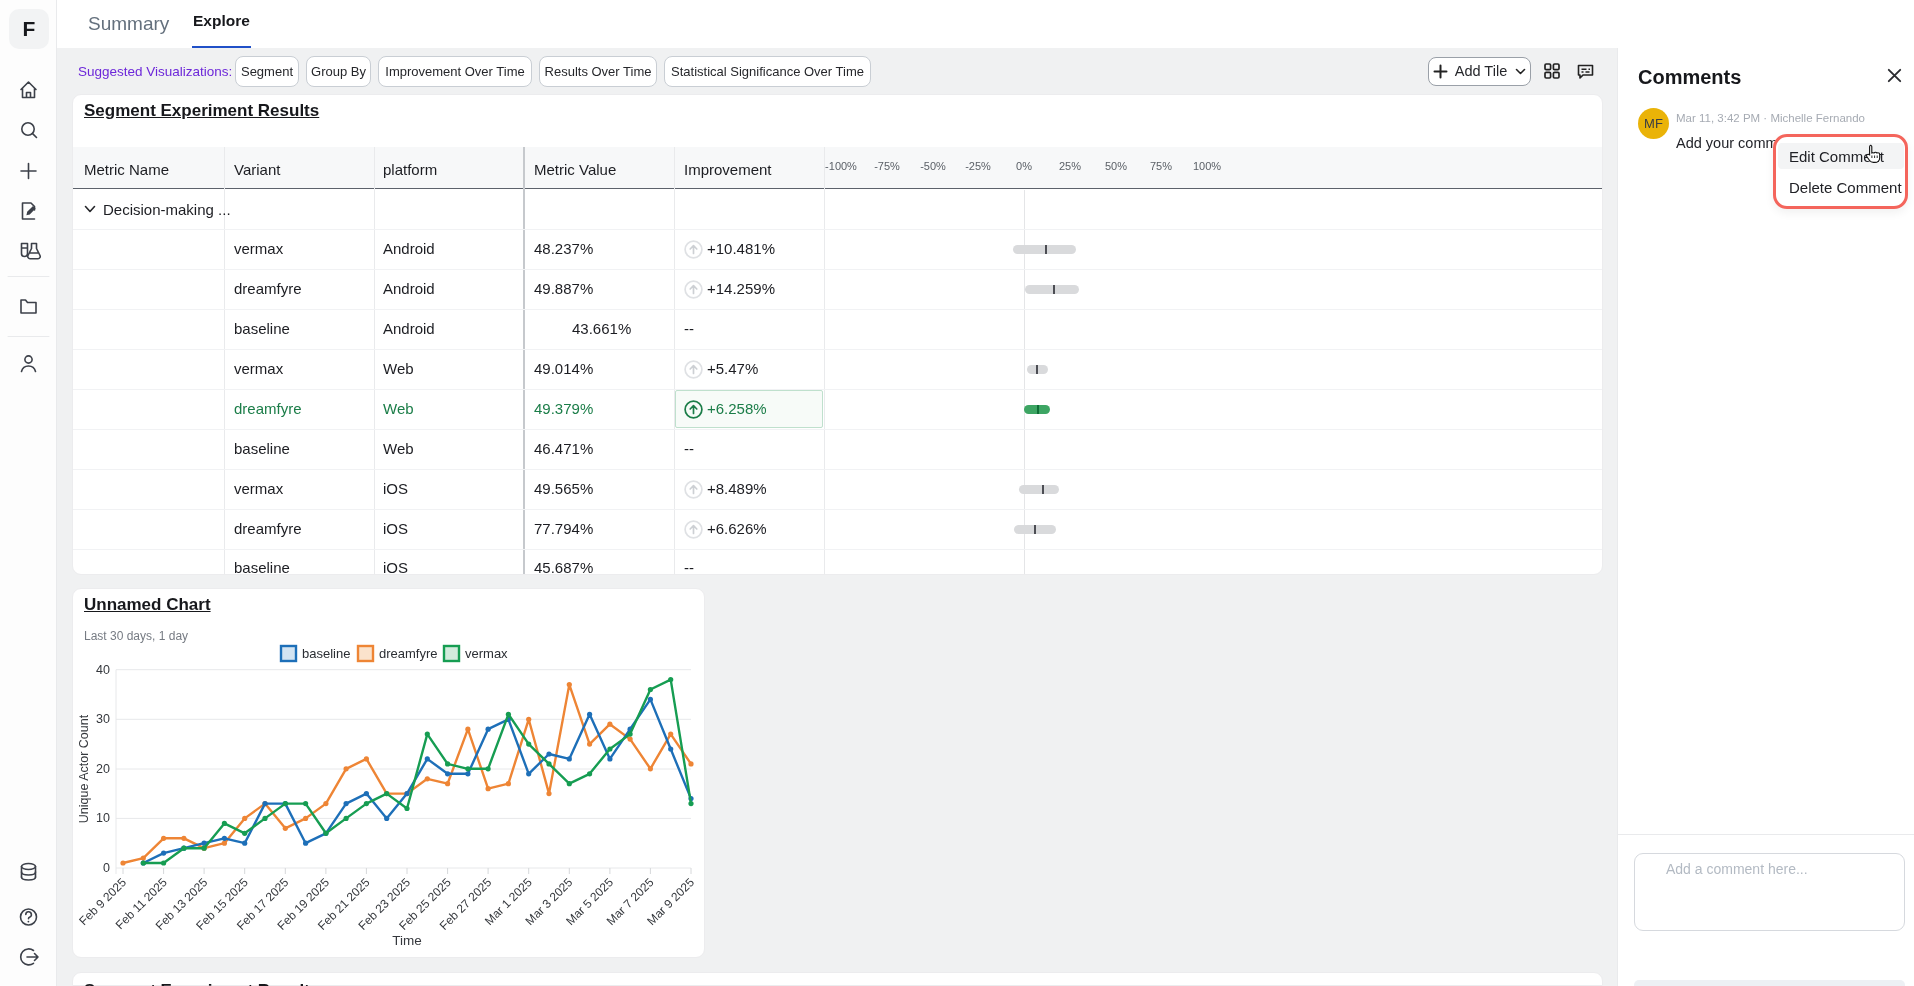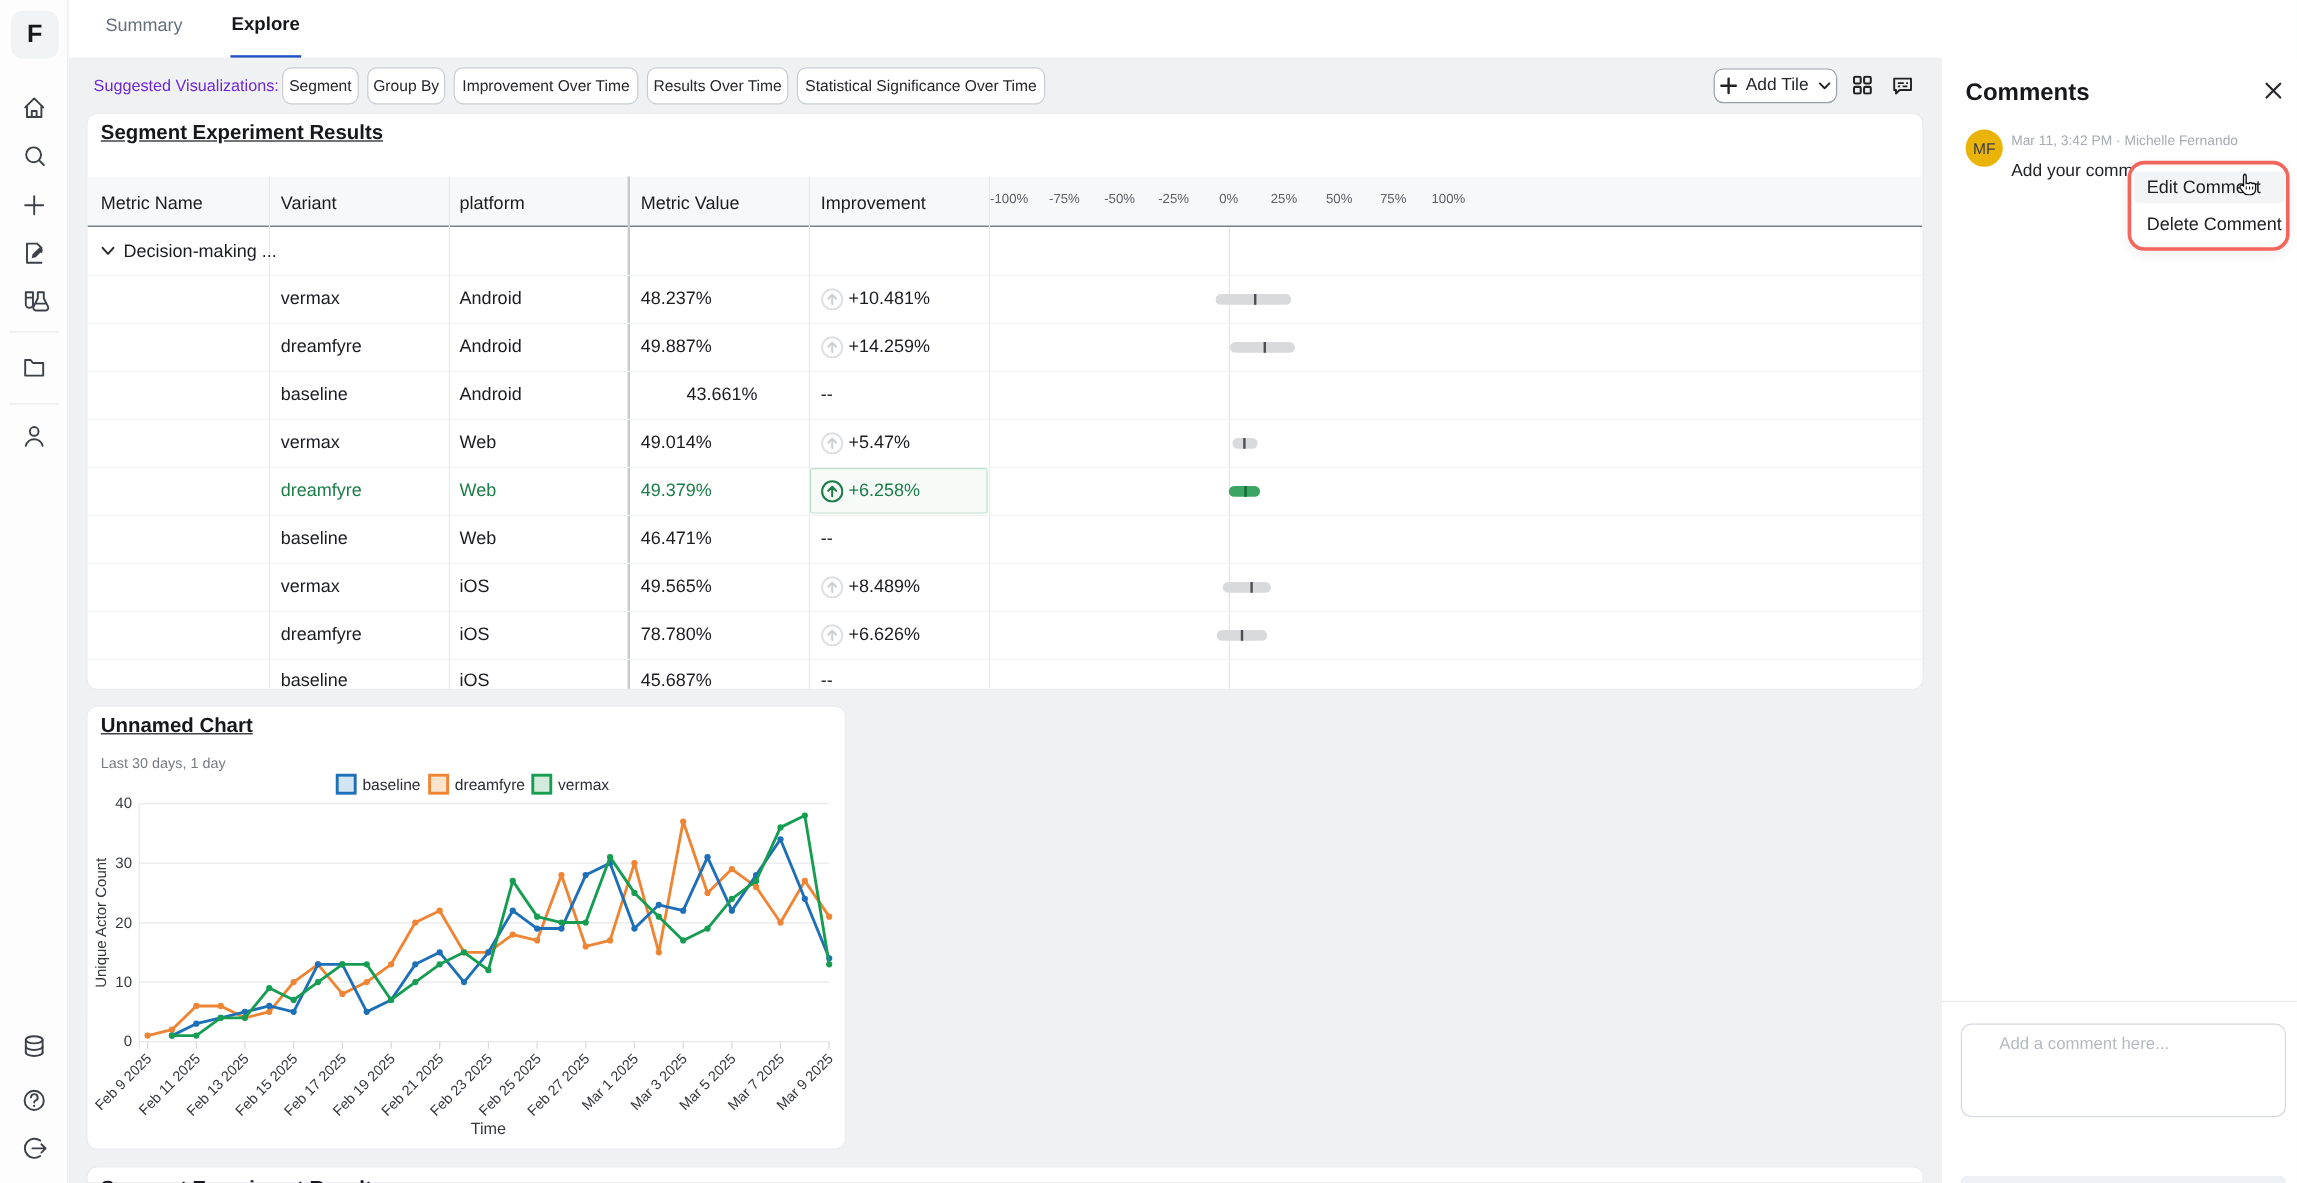--- a/index.html
+++ b/index.html
@@ -39,21 +39,21 @@
   <path d="M21.5 872 c0 1.7 3.1 3 7 3 s7 -1.3 7 -3 M21.5 877 c0 1.7 3.1 3 7 3 s7 -1.3 7 -3"></path>
   <ellipse cx="28.5" cy="866.5" rx="7" ry="3"></ellipse>
     <path d="M21.5 866.5 V877.3 M35.5 866.5 V877.3"></path>
   <circle cx="28.5" cy="917" r="8"></circle>
     <path d="M25.8 914.5 a2.8 2.8 0 1 1 3.7 2.7 c-0.8 0.3 -1 0.8 -1 1.5"></path>
     <circle cx="28.4" cy="921.6" r="0.9" fill="#3c4049" stroke="none"></circle>
   <path d="M33.5 950.5 a8 8 0 1 0 0 12.8"></path>
     <path d="M27 957 H38 M34.5 953.5 L38 957 L34.5 960.5"></path>
 </svg>
 
-<div class="abs" style="left:88px;top:13px;font-size:15px;color:#64707d;text-align:center;">Summary</div>
+<div class="abs" style="left:88px;top:13px;font-size:19px;color:#64707d;text-align:center;">Summary</div>
 <div class="abs" style="left:193px;top:12px;font-size:15.5px;font-weight:bold;color:#17181c;">Explore</div>
 <div class="abs" style="left:192px;top:45.5px;width:59px;height:3px;background:#2050c8;"></div>
 
 <div id="main"></div>
 
 <div class="abs" style="left:78px;top:64px;font-size:13.5px;color:#6d28d9;">Suggested Visualizations:</div>
 <div class="btn" style="left:235px;top:55.5px;width:64px;height:31px;">Segment</div>
 <div class="btn" style="left:306px;top:55.5px;width:65px;height:31px;">Group By</div>
 <div class="btn" style="left:378px;top:55.5px;width:154px;height:31px;">Improvement Over Time</div>
 <div class="btn" style="left:539px;top:55.5px;width:118px;height:31px;">Results Over Time</div>
@@ -159,21 +159,21 @@
 <div class="cell" style="left:161px;top:385px;">vermax</div>
 <div class="cell" style="left:310px;top:385px;">iOS</div>
 <div class="cell" style="left:461px;top:385px;">49.565%</div>
 <svg style="position:absolute;left:611px;top:384.5px;" width="19" height="19" viewBox="0 0 19 19">
       <circle cx="9.5" cy="9.5" r="8.4" fill="none" stroke="#dfe1e4" stroke-width="1.7"></circle>
       <path d="M9.5 13.5 V6 M6.2 9 L9.5 5.7 L12.8 9" fill="none" stroke="#cdd0d4" stroke-width="1.7" stroke-linecap="round" stroke-linejoin="round"></path>
     </svg>
 <div class="cell" style="left:634px;top:385px;">+8.489%</div>
 <div class="cell" style="left:161px;top:425px;">dreamfyre</div>
 <div class="cell" style="left:310px;top:425px;">iOS</div>
-<div class="cell" style="left:461px;top:425px;">78.780%</div>
+<div class="cell" style="left:461px;top:425px;">77.794%</div>
 <svg style="position:absolute;left:611px;top:424.5px;" width="19" height="19" viewBox="0 0 19 19">
       <circle cx="9.5" cy="9.5" r="8.4" fill="none" stroke="#dfe1e4" stroke-width="1.7"></circle>
       <path d="M9.5 13.5 V6 M6.2 9 L9.5 5.7 L12.8 9" fill="none" stroke="#cdd0d4" stroke-width="1.7" stroke-linecap="round" stroke-linejoin="round"></path>
     </svg>
 <div class="cell" style="left:634px;top:425px;">+6.626%</div>
 <div class="cell" style="left:161px;top:464px;">baseline</div>
 <div class="cell" style="left:310px;top:464px;">iOS</div>
 <div class="cell" style="left:461px;top:464px;">45.687%</div>
 <div class="cell" style="left:611px;top:464px;">--</div>
 <div class="bar" style="left:939.5px;top:149.5px;width:63.0px;background:#d9dadc;"></div>

